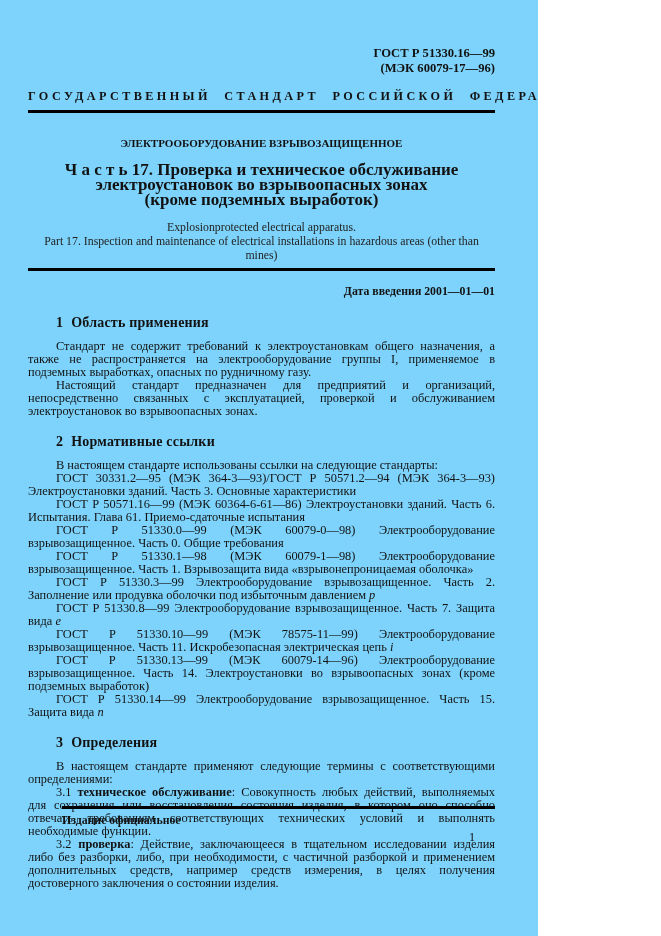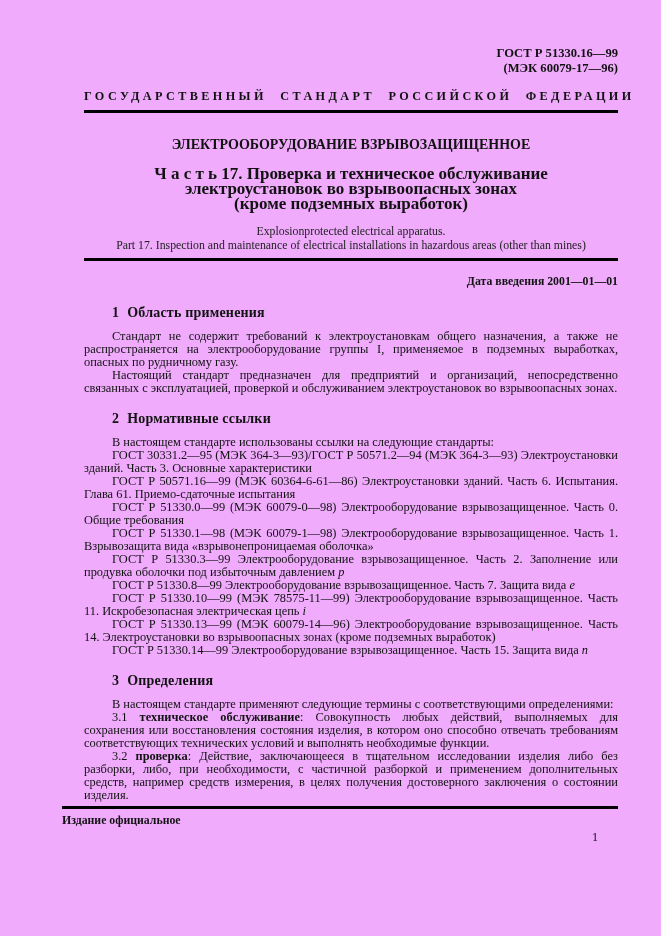--- a/index.html
+++ b/index.html
@@ -2,27 +2,27 @@
 <html lang="ru"><head>
 <meta charset="utf-8">
 <style>
   html, body {
     margin: 0;
     padding: 0;
     background: #ffffff;
   }
   .page {
     position: relative;
-    width: 661px;
+    width: 538px;
     height: 936px;
     box-sizing: border-box;
-    background: #f0abfc;
+    background: #7dd3fc;
     color: #121212;
     font-family: "Liberation Serif", "DejaVu Serif", serif;
-    padding: 46px 43px 0 84px;
+    padding: 46px 43px 0 28px;
     overflow: hidden;
   }
   .doc-num {
     text-align: right;
     font-weight: bold;
     font-size: 12.6px;
     line-height: 15px;
     white-space: nowrap;
   }
   .fed-banner {
@@ -36,21 +36,21 @@
   }
   hr.thick {
     border: none;
     border-top: 3.5px solid #000;
     margin: 6px 0 0 0;
   }
   .title-ru {
     margin-top: 24px;
     text-align: center;
     font-weight: bold;
-    font-size: 14px;
+    font-size: 11px;
   }
   .subtitle-ru {
     margin-top: 13px;
     text-align: center;
     font-weight: bold;
     font-size: 17px;
     line-height: 15px;
   }
   .title-en {
     margin-top: 13px;

